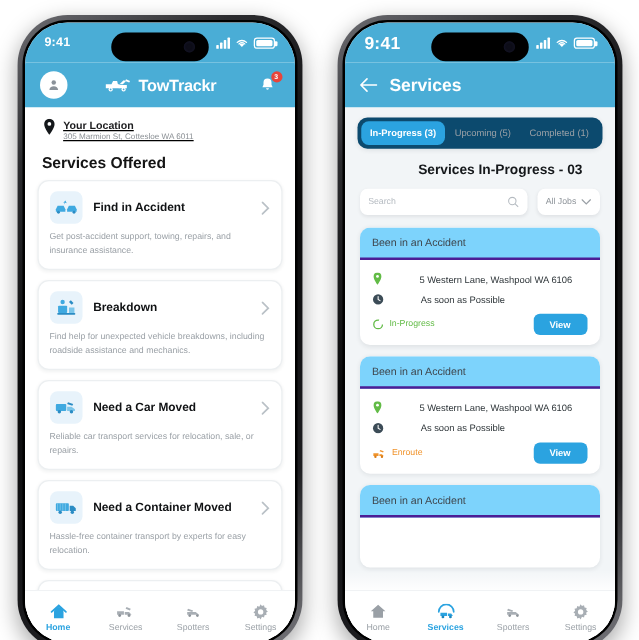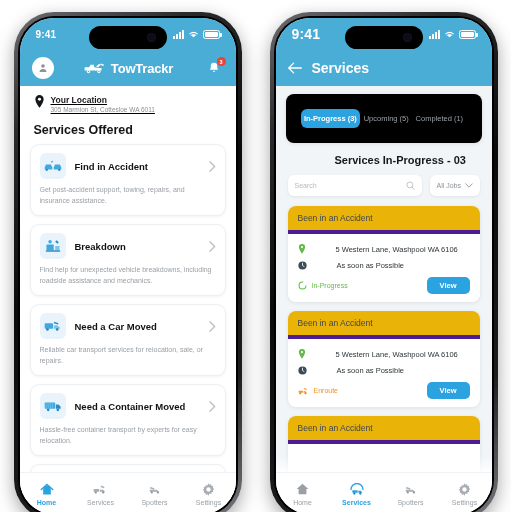--- a/index.html
+++ b/index.html
@@ -149,22 +149,22 @@
     display: flex; align-items: center; justify-content: center;
     flex: 0 0 auto;
   }
   .svc-name { flex: 1; font-size: 9.5px; font-weight: bold; color: #101214; }
   .chev { color: #b9c0c6; flex: 0 0 auto; }
   .svc-desc { font-size: 7px; line-height: 1.5; color: #9aa0a6; padding-top: 6px; }
 
   
   .tabs-wrap { padding: 8px 10px 0; }
   .tabs {
-    display: flex; background: #000000;
-    border-radius: 8px; padding: 15px;
+    display: flex; background: #0c4a6e;
+    border-radius: 8px; padding: 3px;
     box-shadow: 0 1px 4px rgba(20,30,40,.10);
   }
   .tab {
     flex: 1 1 auto; text-align: center;
     font-size: 7.5px; color: #9aa0a6;
     padding: 5px 2px; border-radius: 6px;
     white-space: nowrap;
   }
   .tab.active { background: #2ba3e0; color: #fff; font-weight: bold; }
 
@@ -189,23 +189,23 @@
     font-size: 7px; color: #8d9399;
     box-shadow: 0 1px 3px rgba(20,30,40,.08);
   }
 
   .jobs-list { padding: 0 12px; display: flex; flex-direction: column; gap: 9px; }
   .job-card {
     background: #fff; border-radius: 8px; overflow: hidden;
     box-shadow: 0 1px 4px rgba(20,30,40,.09);
   }
   .job-head {
-    background: #eab308; padding: 7px 10px;
+    background: #7dd3fc; padding: 7px 10px;
     font-size: 8.5px; color: #3e464d;
-    border-bottom: 4px solid #4c1d95;
+    border-bottom: 2px solid #4c1d95;
   }
   .job-body { padding: 8px 10px 8px; }
   .job-line { display: flex; align-items: center; gap: 6px; padding: 2px 0 5px; }
   .job-line span { font-size: 7.5px; color: #2e3539; padding-left: 24px; }
   .job-foot { display: flex; align-items: center; justify-content: space-between; padding-top: 2px; }
   .status { display: flex; align-items: center; gap: 5px; font-size: 7px; }
   .status.inprogress { color: #62bb46; }
   .status.enroute { color: #f0932b; }
   .view-btn {
     background: #2ba3e0; color: #fff;

